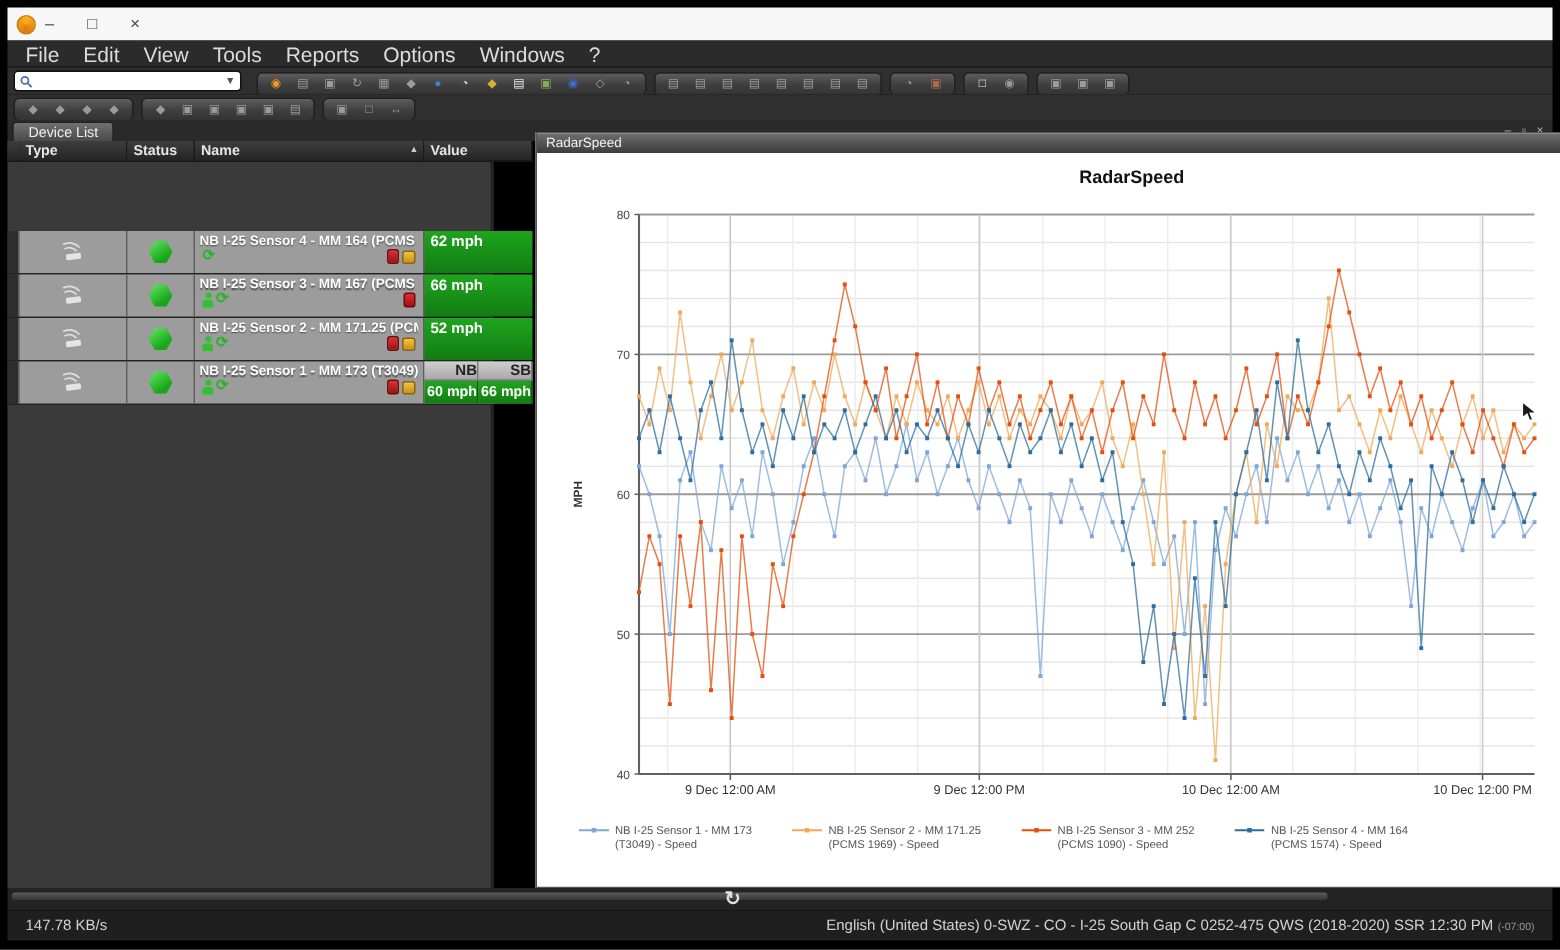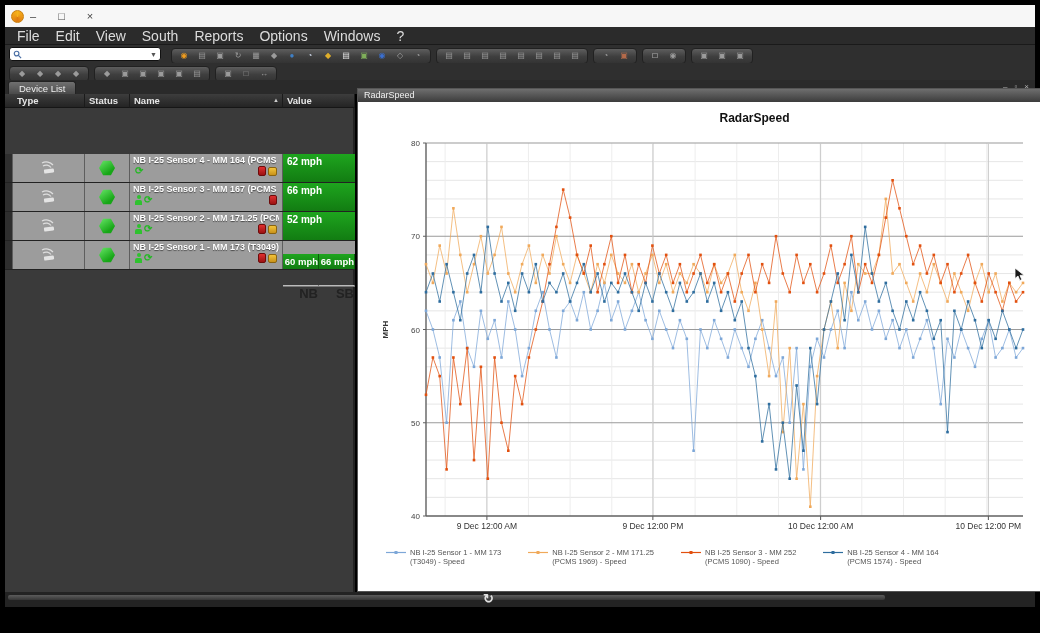--- a/index.html
+++ b/index.html
@@ -21,21 +21,21 @@
   .searchwrap{display:inline-flex;align-items:center;width:152px;height:14px;background:#fff;border:1px solid #111;border-radius:3px;padding:0 3px;margin-right:10px;}
   .searchwrap input{flex:1;border:none;outline:none;font-size:9px;height:11px;min-width:10px;background:transparent;}
   .caret{font-size:7px;color:#555;margin-left:2px;}
   .tbgroup{display:inline-flex;align-items:center;height:16px;padding:0 3px;margin-right:5px;background:linear-gradient(#5e5e5e,#3e3e3e 55%,#343434);border:1px solid #212121;border-radius:4px;}
   .tbbtn{display:inline-flex;align-items:center;justify-content:center;width:17px;height:13px;margin:0 0.5px;border-radius:2px;color:#9b9b9b;font-size:8px;line-height:8px;}
   
   .tabstrip{position:absolute;left:5px;right:5px;top:80px;height:14px;background:#2a2a2a;}
   .tab{position:absolute;left:3px;top:1px;height:13px;padding:0 10px;background:linear-gradient(#707070,#4a4a4a);border:1px solid #222;border-bottom:none;border-radius:3px 3px 0 0;color:#eee;font-size:9.5px;line-height:13px;}
   .strip-controls{position:absolute;right:6px;top:2px;display:flex;gap:7px;color:#b5b5b5;font-size:8px;}
   
-  .device-panel{position:absolute;left:5px;top:94px;width:350px;bottom:41px;background:#3a3a3a;border-right:2px solid #222;}
+  .device-panel{position:absolute;left:5px;top:94px;width:324px;bottom:41px;background:#3a3a3a;border-right:2px solid #222;}
   .dg-header{display:grid;grid-template-columns:8px 72px 45px 153px 72px;height:14px;}
   .dg-header .hcell{background:linear-gradient(#3d3d3d,#242424);border-right:1px solid #1b1b1b;border-bottom:1px solid #161616;color:#e6e6e6;font-size:9.5px;font-weight:bold;padding:1px 4px 0;position:relative;}
   .sortarrow{position:absolute;right:3px;top:3px;font-size:6px;color:#ccc;}
   .rows{position:absolute;top:60px;left:0;right:0;}
   .drow{display:grid;grid-template-columns:8px 72px 45px 153px 72px;height:29px;border-bottom:1px solid #222;}
   .cell{background:#9c9c9c;border-right:1px solid #5e5e5e;position:relative;}
   .ind{background:#2e2e2e;}
   .typecell{display:flex;align-items:center;justify-content:center;}
   .statuscell{display:flex;align-items:center;justify-content:center;}
   .hex{width:17px;height:16px;background:linear-gradient(145deg,#6ae96a,#17a617 70%);clip-path:polygon(27% 4%,73% 4%,97% 50%,73% 96%,27% 96%,3% 50%);}
@@ -45,21 +45,21 @@
   .igroup{display:flex;gap:2px;align-items:center;}
   .ic-sync{color:#22b822;font-size:10px;font-weight:bold;line-height:10px;}
   .ic-person{width:7px;height:10px;position:relative;}
   .ic-person:before{content:"";position:absolute;left:1.5px;top:0;width:4px;height:4px;border-radius:50%;background:#2ec22e;}
   .ic-person:after{content:"";position:absolute;left:0;top:4.5px;width:7px;height:5px;border-radius:2px 2px 0 0;background:#2ec22e;}
   .ic-red{width:8px;height:10px;background:linear-gradient(#e03030,#9c1212);border:1px solid #6e0b0b;border-radius:2px;}
   .ic-yellow{width:9px;height:9px;background:linear-gradient(#f3c43a,#c9921a);border:1px solid #8a6410;border-radius:2px;}
   .valuecell{border-right:none;}
   .val-green{height:100%;background:linear-gradient(#1ea51e,#127c12);color:#fff;font-size:10px;font-weight:bold;padding:2px 4px;}
   .val-split{display:grid;grid-template-columns:1fr 1fr;grid-template-rows:13px 15px;height:100%;}
-  .vs-h{background:linear-gradient(#cfcfcf,#a8a8a8);color:#222;font-size:13px;font-weight:bold;text-align:right;border-right:1px solid #777;border-bottom:1px solid #777;padding-top:1px;margin-top:44px;}
+  .vs-h{background:linear-gradient(#cfcfcf,#a8a8a8);color:#222;font-size:10px;font-weight:bold;text-align:right;border-right:1px solid #777;border-bottom:1px solid #777;padding-top:1px;}
   .vs-v{background:linear-gradient(#1ea51e,#127c12);color:#fff;font-size:9.5px;font-weight:bold;text-align:right;padding-top:2px;border-right:1px solid #0c5c0c;}
   
   .chart-window{position:absolute;left:357px;top:88px;width:715px;bottom:41px;border:1px solid #555;background:#fff;}
   .cw-titlebar{height:13px;background:linear-gradient(#6e6e6e,#3c3c3c);color:#f2f2f2;font-size:9px;padding:1px 6px 0;}
   .cw-body{position:absolute;top:13px;left:0;right:0;bottom:0;background:#fff;overflow:hidden;}
   .legend{display:flex;margin:2px 0 0 28px;gap:27px;}
   .lg-item{display:flex;align-items:flex-start;gap:4px;}
   .lg-text{font-size:7.5px;line-height:9px;color:#555;}
   .cursor{position:absolute;left:656px;top:165px;pointer-events:none;}
   
@@ -82,21 +82,21 @@
       <span class="wc">–</span>
       <span class="wc">□</span>
       <span class="wc">×</span>
     </span>
   </div>
 
   <div class="menubar" id="menubar">
       <span class="menu-item">File</span>
       <span class="menu-item">Edit</span>
       <span class="menu-item">View</span>
-      <span class="menu-item">South</span>
+      <span class="menu-item">Tools</span>
       <span class="menu-item">Reports</span>
       <span class="menu-item">Options</span>
       <span class="menu-item">Windows</span>
       <span class="menu-item">?</span>
     </div>
 
   <div class="tb" id="tb1">
     <span class="searchwrap">
       <svg width="9" height="9" viewBox="0 0 10 10">
           <circle cx="4" cy="4" r="2.6" fill="none" stroke="#4a6fa5" stroke-width="1.3"></circle>
@@ -771,14 +771,21 @@
           </svg>
       </div>
     </div>
   </div>
 
   <div class="hscroll">
     <div class="hs-track"></div>
     <div class="spinner">↻</div>
   </div>
 
+  <div class="statusbar">
+    <span class="sb-left">147.78 KB/s</span>
+    <span class="sb-right">
+      <span>English (United States) 0-SWZ - CO - I-25 South Gap C 0252-475 QWS (2018-2020) SSR 12:30 PM</span>
+      <span class="sb-offset">(-07:00)</span>
+    </span>
+  </div>
 
 </div>
 
 </body></html>

